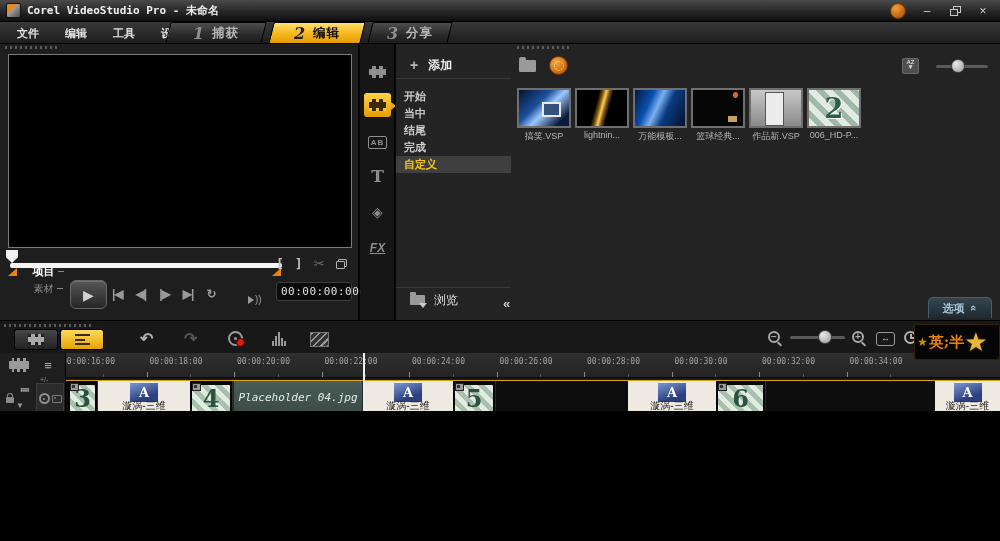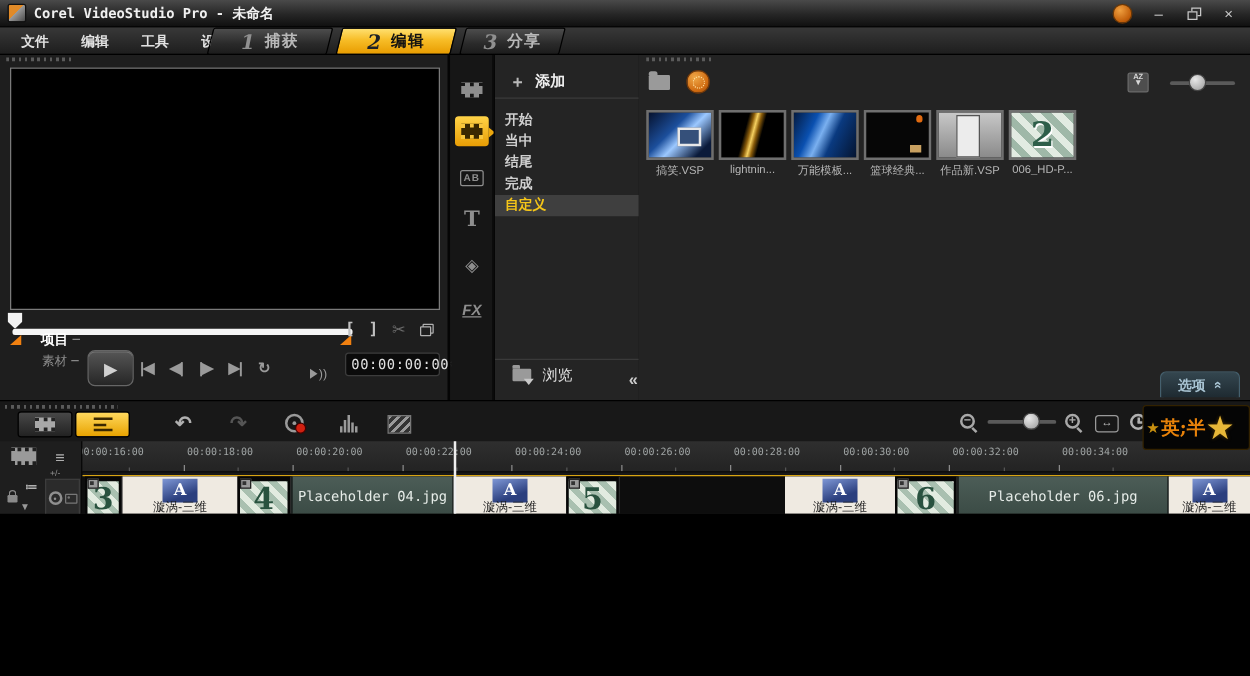--- a/index.html
+++ b/index.html
@@ -219,21 +219,21 @@
     display:flex;align-items:center;justify-content:center;
     font-family:"DejaVu Serif",serif;font-weight:bold;font-size:24px;color:#29523f;}
   .clip-badge{position:absolute;left:2px;top:2px;width:9px;height:8px;background:#9a9a9a;border:1px solid #222;box-sizing:border-box;z-index:2;}
   .clip-badge::before{content:"";position:absolute;left:1px;top:1px;width:3px;height:3px;background:#333;}
   .clip.swirl{background:#efeae1;}
   .swirl-thumb{position:absolute;left:50%;top:2px;margin-left:-14px;width:28px;height:19px;
     background:linear-gradient(160deg,#7e97d6,#2b3f7e 70%);display:flex;align-items:center;justify-content:center;
     font-family:"DejaVu Serif",serif;font-weight:bold;font-size:13px;color:#fff;}
   .swirl-label{position:absolute;left:0;bottom:1px;width:100%;text-align:center;font-size:10px;color:#1f1f1f;white-space:nowrap;}
   .clip.placeholder{background:linear-gradient(#4c5d57,#3a4a44);border-left:1px solid #202826;border-right:1px solid #202826;
-    display:flex;align-items:center;justify-content:center;}
+    display:flex;align-items:center;justify-content:center;font-style:italic;}
   .ph-label{font-family:"DejaVu Sans Mono",monospace;font-size:11px;color:#e6ece8;white-space:nowrap;}
 
   .track-row{position:absolute;left:66px;width:934px;background:#141414;border-top:1px solid #262626;box-sizing:border-box;}
   .playhead-line{position:absolute;left:363px;top:32px;width:2px;height:62px;background:#efefef;z-index:30;}
   .up-arrow{position:absolute;left:986px;top:101px;font-size:7px;color:#777;}
   .hscroll-thumb{position:absolute;left:280px;top:204px;width:410px;height:8px;background:#8d8d8d;border-radius:4px;}
   .tl-bottom{position:absolute;left:0;top:216px;width:1000px;height:5px;background:#0a0a0a;}
 
   .watermark{position:absolute;right:2px;top:172px;display:flex;align-items:stretch;z-index:80;
     font-style:italic;font-weight:bold;filter:drop-shadow(1px 2px 2px rgba(0,0,0,.6));}
@@ -554,23 +554,20 @@
           <div class="numeral-plate">5</div>
         </div>
         <div class="clip swirl" style="left: 562px; width: 88px;">
           <div class="swirl-thumb">A</div>
           <div class="swirl-label">漩涡-三维</div>
         </div>
         <div class="clip numeral" style="left: 650px; width: 50px;">
           <span class="clip-badge"></span>
           <div class="numeral-plate">6</div>
         </div>
-        <div class="clip placeholder" style="left: 700px; width: 169px;">
-          <span class="ph-label">Placeholder 06.jpg</span>
-        </div>
         <div class="clip swirl" style="left: 869px; width: 65px;">
           <div class="swirl-thumb">A</div>
           <div class="swirl-label">漩涡-三维</div>
         </div>
       </div>
 
     <div class="track-row" style="top:99px;height:37px;border-top:1px solid #000;"></div>
     <div class="track-row" style="top:137px;height:21px;"></div>
     <div class="track-row" style="top:159px;height:19px;"></div>
     <div class="track-row" style="top:179px;height:19px;"></div>

